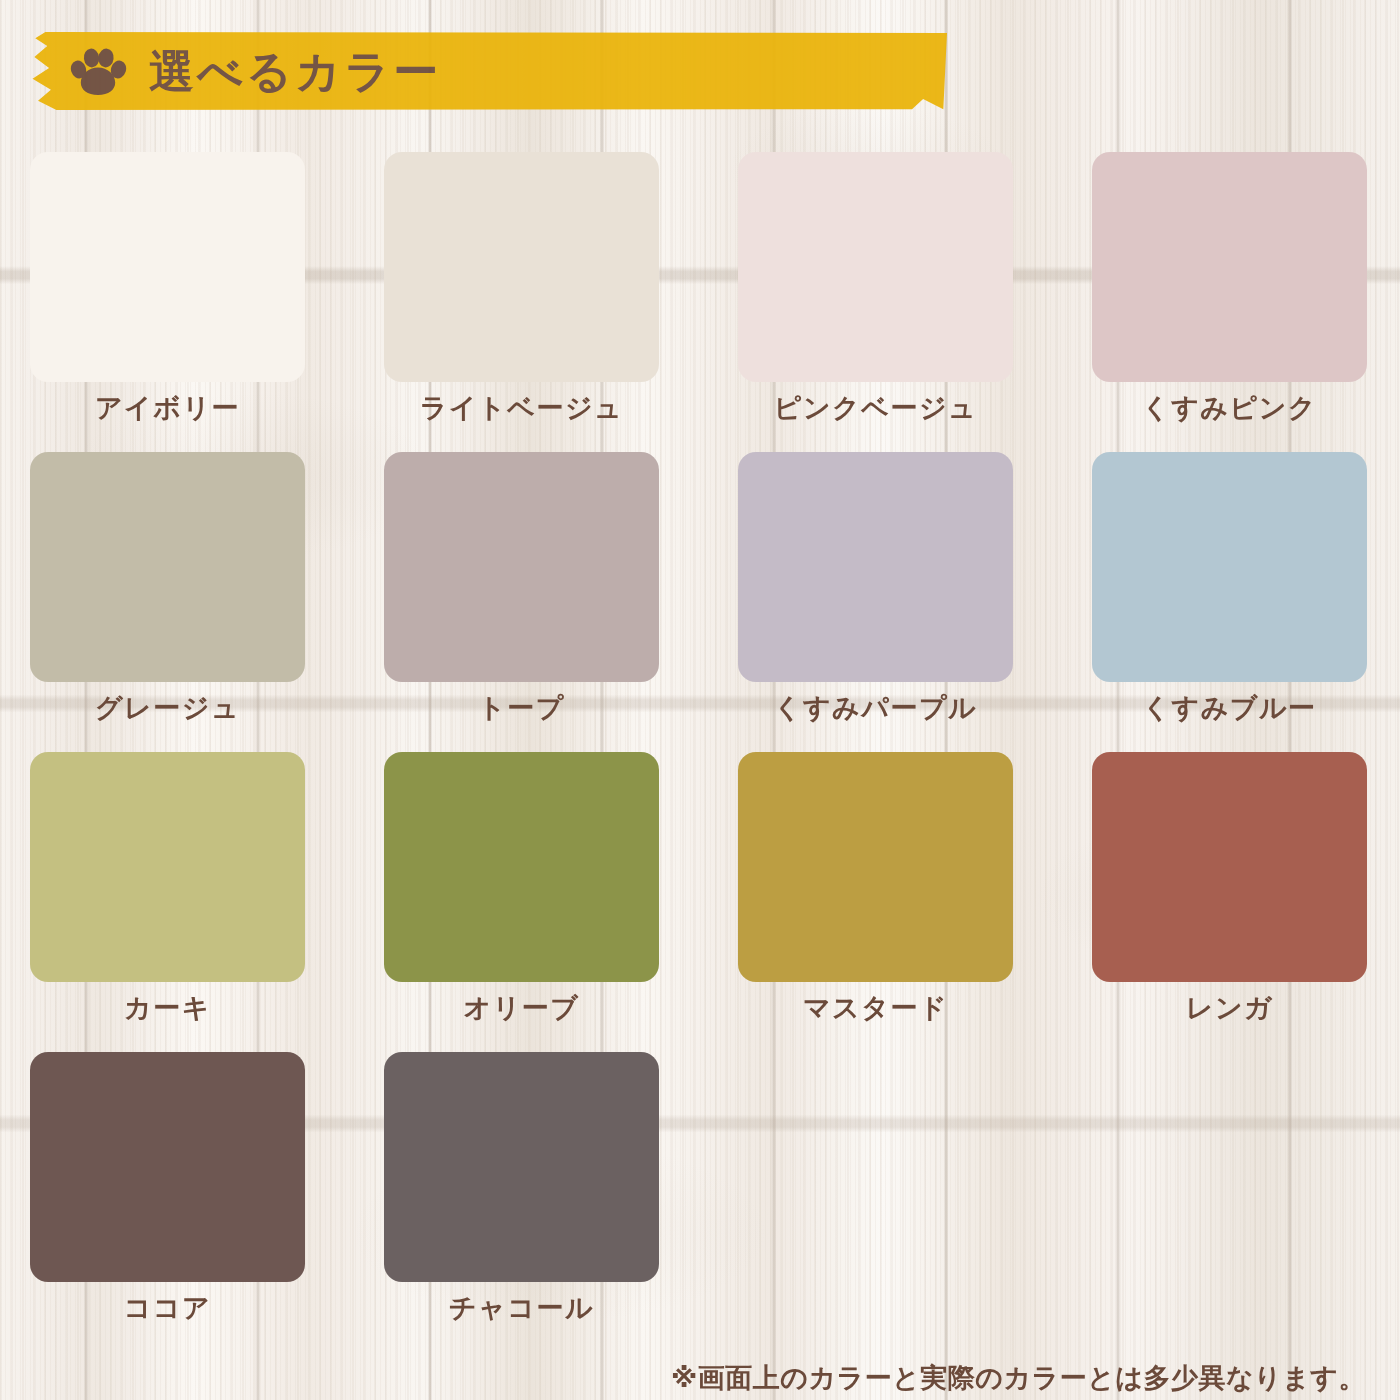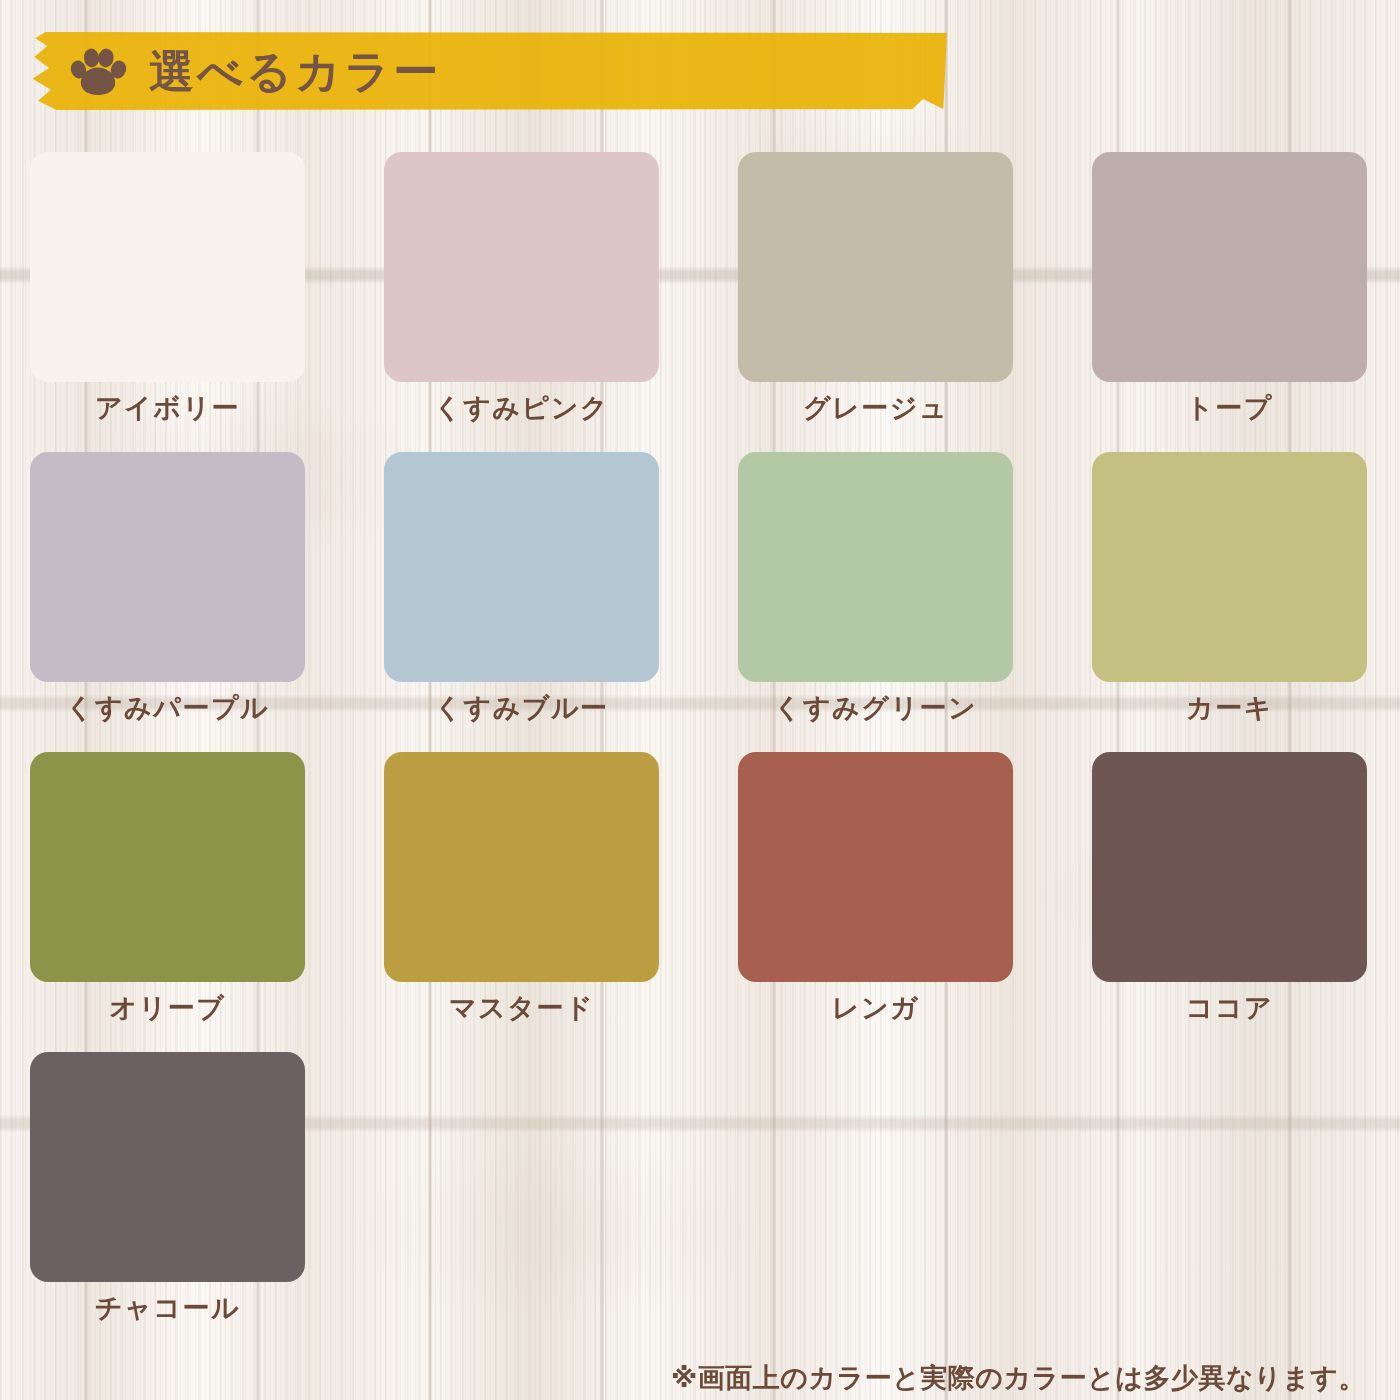--- a/index.html
+++ b/index.html
@@ -132,42 +132,46 @@
   </div>
   <div id="header-title">選べるカラー</div>
 </div>
 
 <div id="palette-grid">
     <div class="swatch-cell">
       <div class="swatch-chip" style="background: rgb(248, 243, 237);"></div>
       <div class="swatch-label">アイボリー</div>
     </div>
     <div class="swatch-cell">
+      <div class="swatch-chip" style="background: rgb(233, 225, 214);"></div>
+      <div class="swatch-label">ライトベージュ</div>
+    </div>
+    <div class="swatch-cell">
+      <div class="swatch-chip" style="background: rgb(238, 224, 221);"></div>
+      <div class="swatch-label">ピンクベージュ</div>
+    </div>
+    <div class="swatch-cell">
       <div class="swatch-chip" style="background: rgb(221, 198, 198);"></div>
       <div class="swatch-label">くすみピンク</div>
     </div>
     <div class="swatch-cell">
       <div class="swatch-chip" style="background: rgb(194, 188, 168);"></div>
       <div class="swatch-label">グレージュ</div>
     </div>
     <div class="swatch-cell">
       <div class="swatch-chip" style="background: rgb(189, 173, 171);"></div>
       <div class="swatch-label">トープ</div>
     </div>
     <div class="swatch-cell">
       <div class="swatch-chip" style="background: rgb(196, 187, 199);"></div>
       <div class="swatch-label">くすみパープル</div>
     </div>
     <div class="swatch-cell">
       <div class="swatch-chip" style="background: rgb(179, 199, 210);"></div>
       <div class="swatch-label">くすみブルー</div>
-    </div>
-    <div class="swatch-cell">
-      <div class="swatch-chip" style="background: rgb(179, 201, 166);"></div>
-      <div class="swatch-label">くすみグリーン</div>
     </div>
     <div class="swatch-cell">
       <div class="swatch-chip" style="background: rgb(196, 192, 129);"></div>
       <div class="swatch-label">カーキ</div>
     </div>
     <div class="swatch-cell">
       <div class="swatch-chip" style="background: rgb(140, 148, 73);"></div>
       <div class="swatch-label">オリーブ</div>
     </div>
     <div class="swatch-cell">

